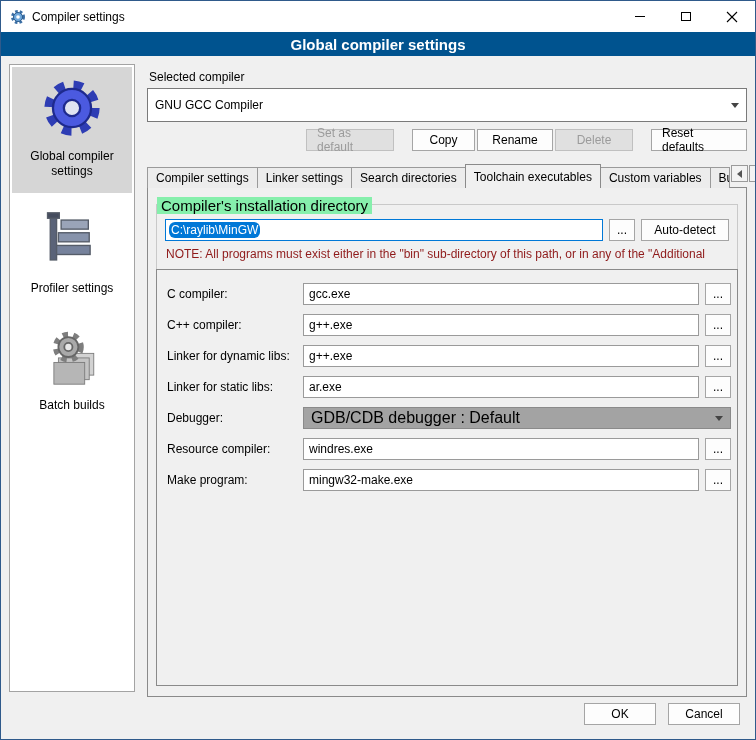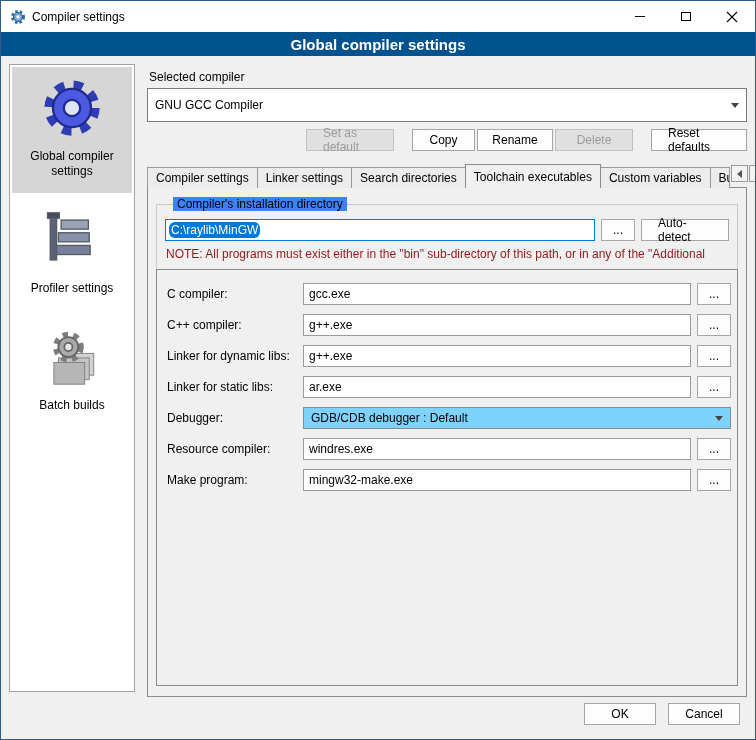--- a/index.html
+++ b/index.html
@@ -33,60 +33,60 @@
   .main { flex:1; margin-left:12px; display:flex; flex-direction:column; min-width:0; }
   .sel-label { font-size:12px; margin:6px 0 4px 2px; color:#000; }
   .combo { height:34px; background:#fff; border:1px solid #7a7a7a; display:flex; align-items:center;
     padding:0 7px; font-size:12px; cursor:default; }
   .combo .combo-text { flex:1; overflow:hidden; white-space:nowrap; }
   .tri-down { width:0; height:0; border-left:4px solid transparent; border-right:4px solid transparent;
     border-top:5px solid #444; margin-left:6px; flex-shrink:0; }
   
   .btn-row { display:flex; margin-top:7px; justify-content:flex-end; }
   .btn { height:22px; font-size:12px; background:#fdfdfd; border:1px solid #a5a5a5; color:#000;
-    display:flex; align-items:center; justify-content:center; cursor:pointer; padding:0 16px; }
+    display:flex; align-items:center; justify-content:center; cursor:pointer; padding:0 10px; }
   .btn.disabled { background:#e0e0e0; color:#9b9b9b; border-color:#c0c0c0; cursor:default; }
   .w-setdef { width:88px; } .w-copy { width:63px; margin-left:18px; } .w-rename { width:76px; margin-left:2px; }
   .w-delete { width:78px; margin-left:2px; } .w-reset { width:96px; margin-left:18px; }
   
   .tabstrip { display:flex; align-items:flex-end; margin-top:13px; position:relative; z-index:2; }
   .tab { font-size:12px; height:21px; padding:0 8px; border:1px solid #9a9a9a; border-bottom:none;
     background:#ececec; display:flex; align-items:center; cursor:pointer; margin-left:-1px; white-space:nowrap; }
   .tab:first-child { margin-left:0; }
   .tab.active { background:#f0f0f0; height:24px; border-color:#8a8a8a; position:relative; z-index:3; }
   .tab.truncated { flex:1; min-width:20px; overflow:hidden; }
   .tab-scroll { width:17px; height:17px; border:1px solid #9a9a9a; background:#f3f3f3; margin-left:1px;
     display:flex; align-items:center; justify-content:center; cursor:pointer; flex-shrink:0; align-self:flex-start; margin-top:1px; }
   .tri-left { width:0; height:0; border-top:4px solid transparent; border-bottom:4px solid transparent; border-right:5px solid #555; }
   .tri-right { width:0; height:0; border-top:4px solid transparent; border-bottom:4px solid transparent; border-left:5px solid #555; }
   
   .tabpanel { flex:1; border:1px solid #8a8a8a; background:#f0f0f0; margin-top:-1px;
     padding:10px 8px 10px 8px; display:flex; flex-direction:column; min-height:0; position:relative; z-index:1; }
   
   .groupbox { border:1px solid #c9c9c9; position:relative; margin-top:6px; padding:14px 8px 8px 8px; }
-  .groupbox .gb-title { position:absolute; top:-8px; left:16px; background:#3b82f6; padding:0 4px; font-size:12px; }
+  .groupbox .gb-title { position:absolute; top:-8px; left:0; background:#86efac; padding:0 4px; font-size:15px; }
   .dir-row { display:flex; align-items:center; }
   .dir-input { flex:1; height:22px; border:1px solid #0078D7; background:#fff; display:flex; align-items:center;
     padding:0 3px; font-size:12px; overflow:hidden; cursor:text; }
   .dir-input .sel-text { background:#0078D7; color:#fff; padding:1px 2px; white-space:nowrap;border-radius:6px; }
   .browse-btn { width:26px; margin-left:6px; flex-shrink:0; }
   .autodetect-btn { width:88px; margin-left:6px; flex-shrink:0; }
   .note { color:#8F1A1A; font-size:12px; margin:6px 0 0 1px; white-space:nowrap; overflow:hidden; }
   
   .subtabs { display:flex; align-items:flex-end; margin-top:13px; position:relative; z-index:2; }
   .subpanel { flex:1; border:1px solid #8a8a8a; background:#f0f0f0; margin-top:-1px;
     padding:13px 6px 8px 10px; min-height:0; position:relative; z-index:1; }
   
   .frow { display:flex; align-items:center; margin-bottom:9px; }
   .flabel { width:136px; font-size:12px; flex-shrink:0; color:#000; }
   .finput { flex:1; height:22px; border:1px solid #9a9a9a; background:#fff; font-size:12px; padding:0 5px;
     font-family:"Liberation Sans", sans-serif; color:#000; min-width:0; }
   .fbrowse { width:26px; margin-left:6px; flex-shrink:0; }
-  .fcombo { flex:1; height:22px; border:1px solid #8a8a8a; background:#7dd3fc; display:flex; align-items:center;
-    padding:0 7px; font-size:12px; cursor:default; }
+  .fcombo { flex:1; height:22px; border:1px solid #8a8a8a; background:#a3a3a3; display:flex; align-items:center;
+    padding:0 7px; font-size:16px; cursor:default; }
   .fcombo .combo-text { flex:1; overflow:hidden; white-space:nowrap; }
   
   .footer { height:42px; display:flex; align-items:center; justify-content:flex-end; padding:0 15px 8px 0; flex-shrink:0; }
   .footer .btn { width:72px; }
   .footer .ok-btn { margin-right:12px; }
 </style>
 </head>
 <body>
 
 <div class="window">

